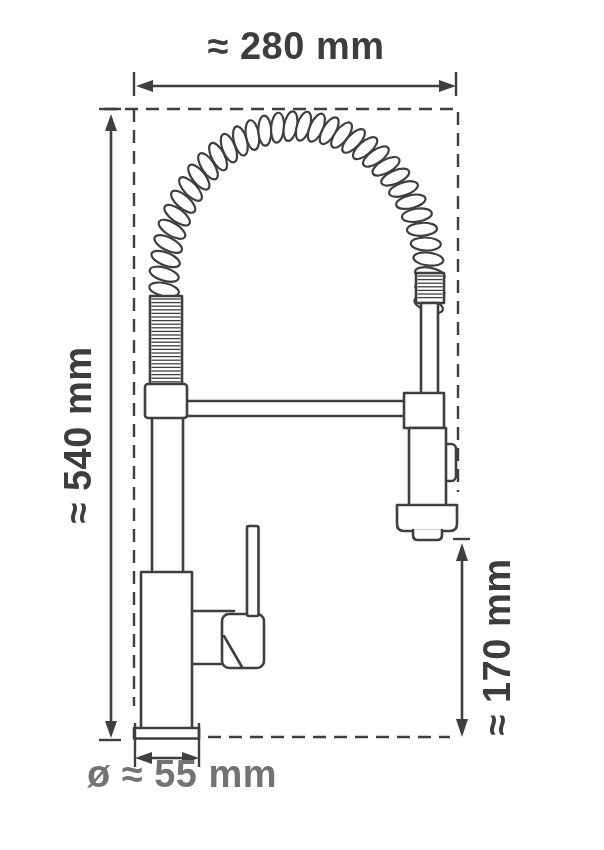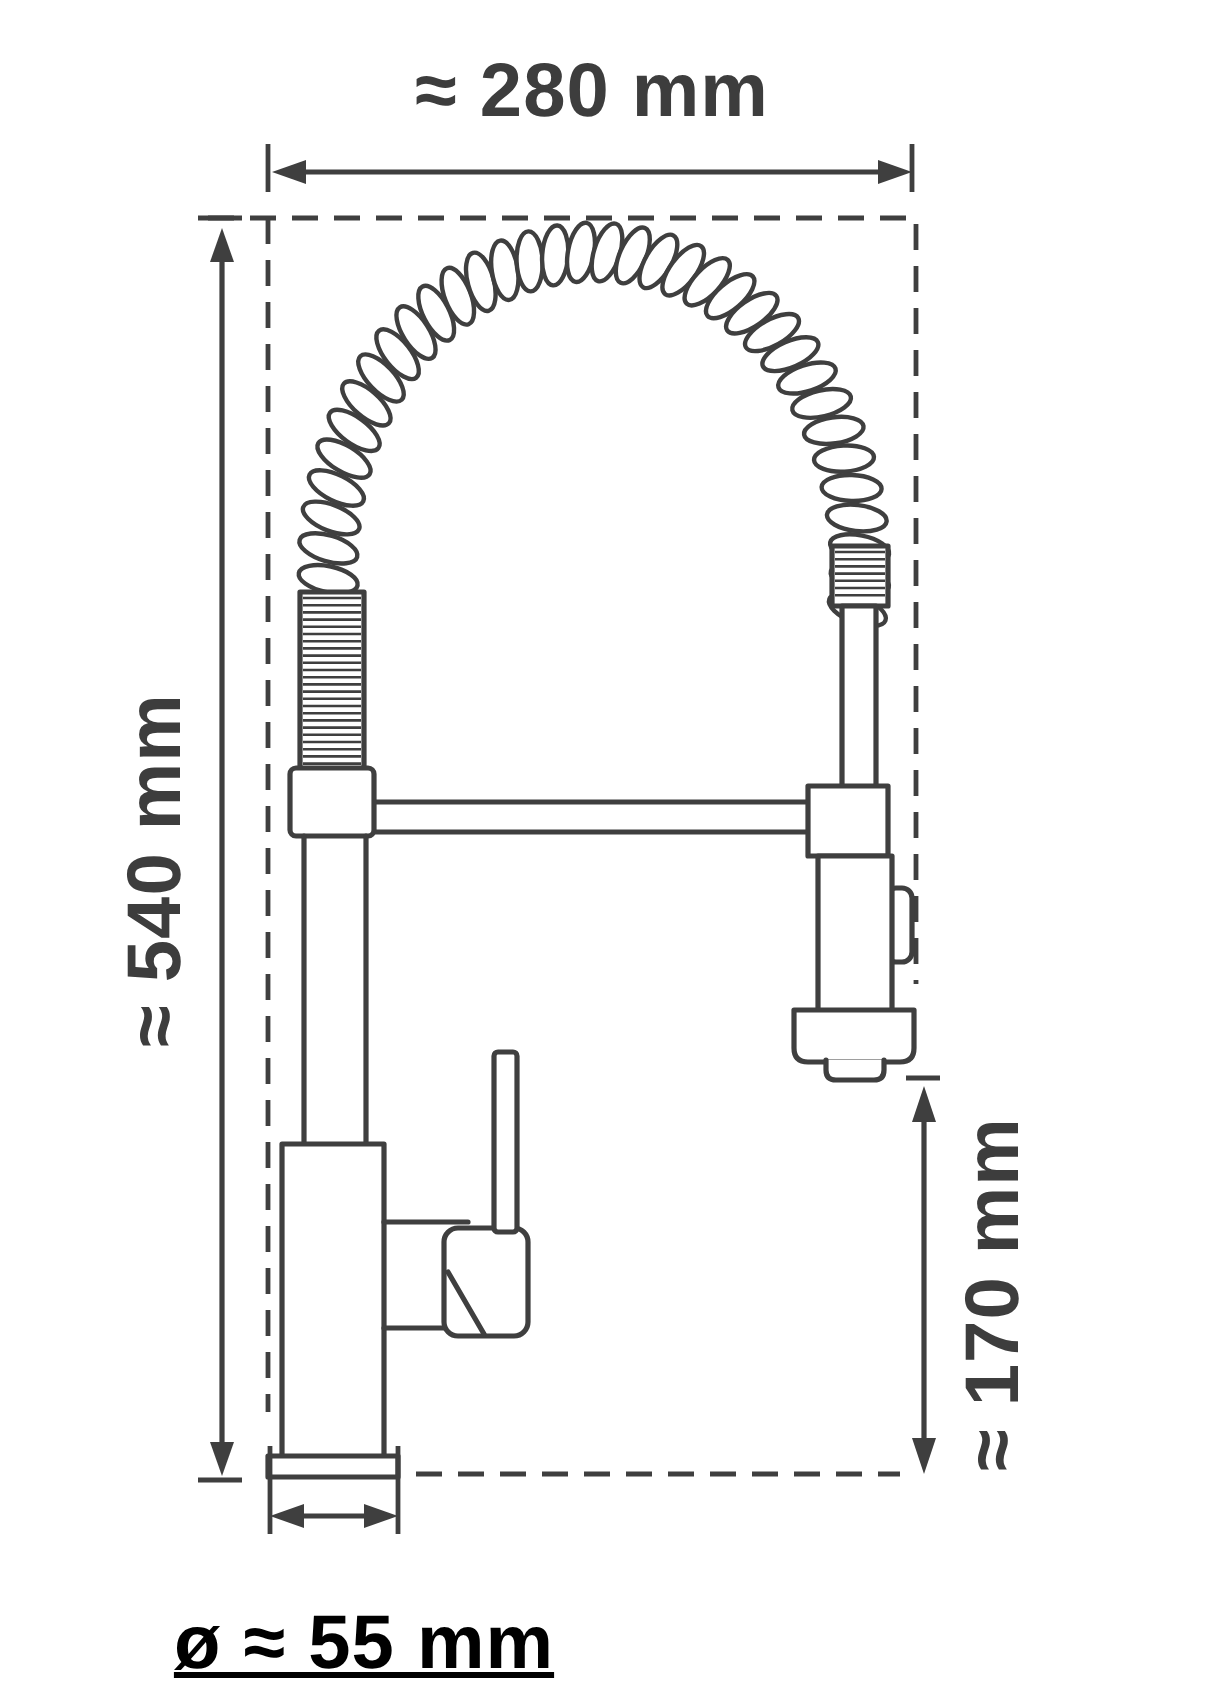--- a/index.html
+++ b/index.html
@@ -192,14 +192,14 @@
       <polygon class="head" points="199,758 182,752 182,764"></polygon>
     </g>
   </svg>
 
   <div class="dim" style="left: 146px; top: 24px; width: 300px; color: rgb(61, 61, 61);">≈ 280 mm</div>
 
   <div class="dim vert" style="left: -62px; top: 413px; width: 280px; color: rgb(61, 61, 61);">≈ 540 mm</div>
 
   <div class="dim vert" style="left: 367px; top: 625px; width: 260px; color: rgb(61, 61, 61);">≈ 170 mm</div>
 
-  <div class="dim" style="left: 32px; top: 800px; width: 300px; color: #000000; text-decoration: underline;">ø ≈ 55 mm</div>
+  <div class="dim" style="left: 32px; top: 752px; width: 300px; color: #737373;">ø ≈ 55 mm</div>
 </div>
 
 </body></html>

